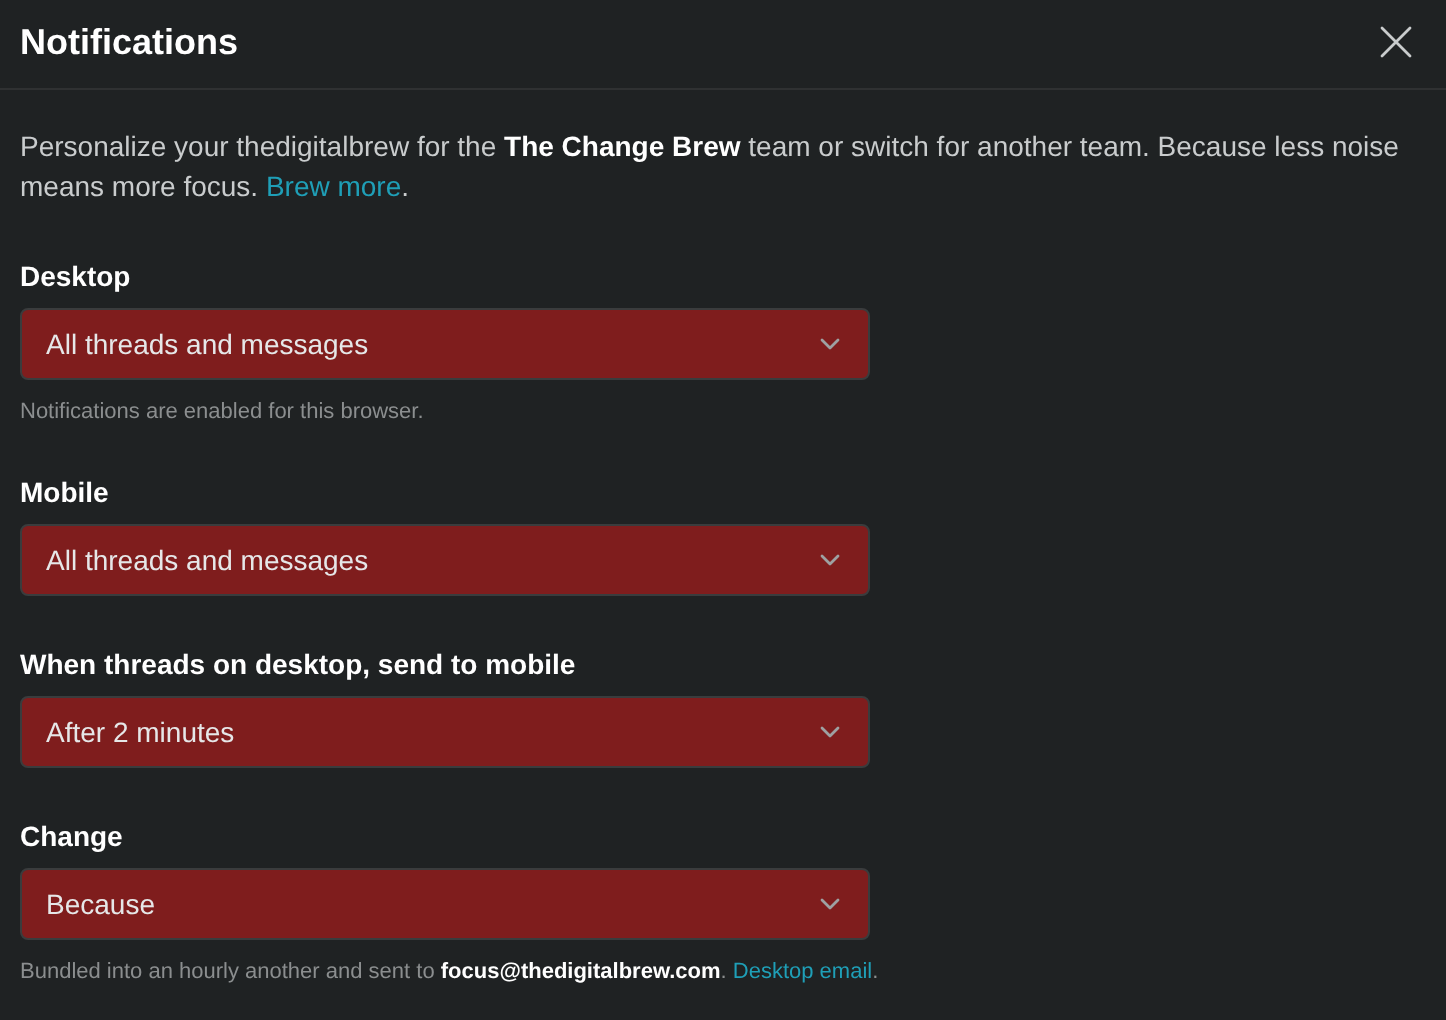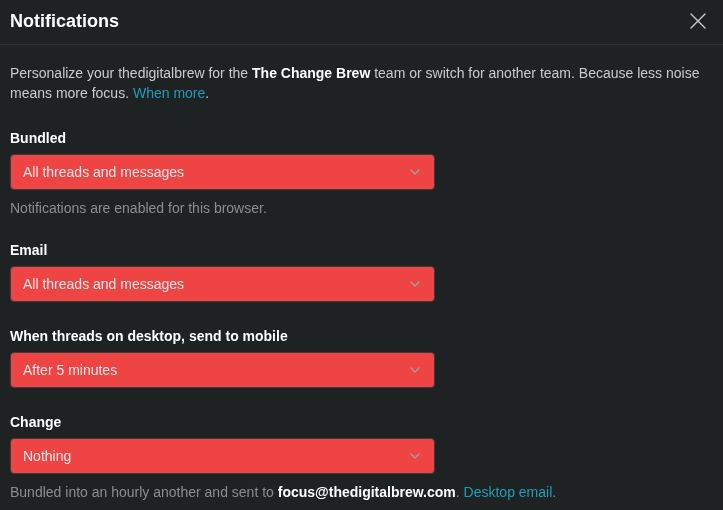--- a/index.html
+++ b/index.html
@@ -52,105 +52,105 @@
     .section-label {
       color: #ffffff;
       font-weight: 700;
       font-size: 14px;
       margin-bottom: 8px;
       display:block;
     }
     .select {
       width: 425px;
       height: 36px;
-      background: #ef4444;
+      background: #7f1d1d;
       border: 1px solid #3a3c3d;
       border-radius: 4px;
       display: flex;
       align-items: center;
       justify-content: space-between;
       padding: 0 12px;
       cursor: pointer;
       color: #e6e7e8;
       font-size: 14px;
     }
     .select .chev {
       width: 14px;
       height: 14px;
       display:flex;
       align-items:center;
       justify-content:center;
       color: #9ea1a2;
     }
     .helper {
       color: #8b8e8f;
-      font-size: 14px;
+      font-size: 11px;
       margin-top: 10px;
     }
     .helper b { color: #ffffff; font-weight:700; }
   </style>
 </head>
 <body>
 
 <div class="header">
   <h1>Notifications</h1>
   <div class="close-btn">
     <svg width="18" height="18" viewBox="0 0 18 18" fill="none">
       <path d="M2 2 L16 16 M16 2 L2 16" stroke-width="1.4" stroke-linecap="round"></path>
     </svg>
   </div>
 </div>
 
 <div class="content">
 
   <p class="intro">
-    <span>Personalize your thedigitalbrew for the </span><b>The Change Brew</b><span> team or switch for another team. Because less noise means more focus. </span><a class="link">When more</a><span>.</span>
+    <span>Personalize your thedigitalbrew for the </span><b>The Change Brew</b><span> team or switch for another team. Because less noise means more focus. </span><a class="link">Brew more</a><span>.</span>
   </p>
 
   <div class="section">
-    <span class="section-label">Bundled</span>
+    <span class="section-label">Desktop</span>
     <div class="select">
       <span>All threads and messages</span>
       <span class="chev">
         <svg width="12" height="12" viewBox="0 0 12 12">
             <path d="M2 4 L6 8 L10 4" fill="none" stroke="currentColor" stroke-width="1.4" stroke-linecap="round" stroke-linejoin="round"></path>
           </svg>
       </span>
     </div>
     <div class="helper">Notifications are enabled for this browser.</div>
   </div>
 
   <div class="section">
-    <span class="section-label">Email</span>
+    <span class="section-label">Mobile</span>
     <div class="select">
       <span>All threads and messages</span>
       <span class="chev">
         <svg width="12" height="12" viewBox="0 0 12 12">
             <path d="M2 4 L6 8 L10 4" fill="none" stroke="currentColor" stroke-width="1.4" stroke-linecap="round" stroke-linejoin="round"></path>
           </svg>
       </span>
     </div>
   </div>
 
   <div class="section">
     <span class="section-label">When threads on desktop, send to mobile</span>
     <div class="select">
-      <span>After 5 minutes</span>
+      <span>After 2 minutes</span>
       <span class="chev">
         <svg width="12" height="12" viewBox="0 0 12 12">
             <path d="M2 4 L6 8 L10 4" fill="none" stroke="currentColor" stroke-width="1.4" stroke-linecap="round" stroke-linejoin="round"></path>
           </svg>
       </span>
     </div>
   </div>
 
   <div class="section">
     <span class="section-label">Change</span>
     <div class="select">
-      <span>Nothing</span>
+      <span>Because</span>
       <span class="chev">
         <svg width="12" height="12" viewBox="0 0 12 12">
             <path d="M2 4 L6 8 L10 4" fill="none" stroke="currentColor" stroke-width="1.4" stroke-linecap="round" stroke-linejoin="round"></path>
           </svg>
       </span>
     </div>
     <div class="helper">
       <span>Bundled into an hourly another and sent to </span><b>focus@thedigitalbrew.com</b><span>. </span><a class="link">Desktop email</a><span>.</span>
     </div>
   </div>

